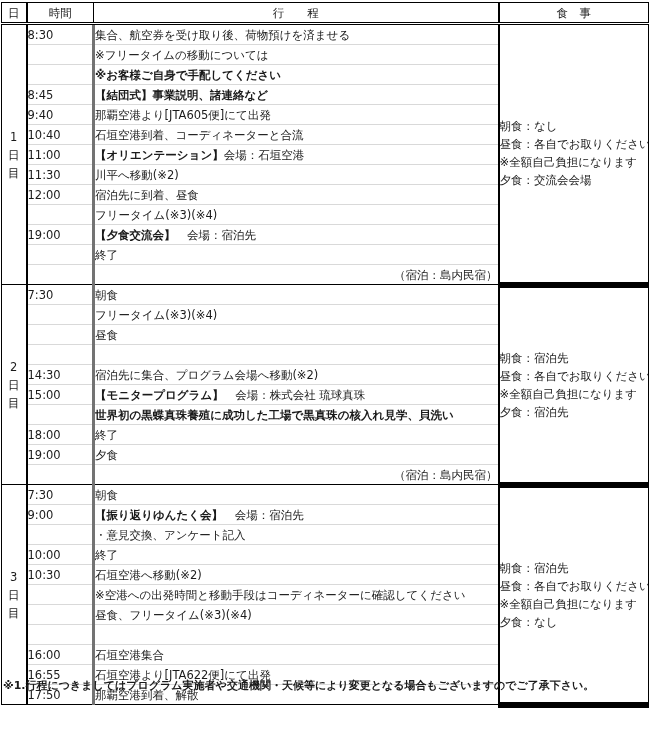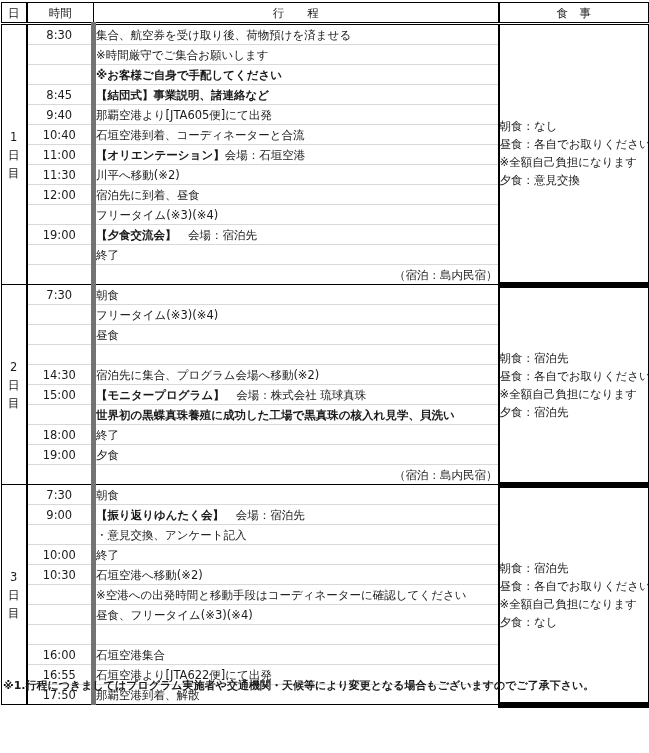--- a/index.html
+++ b/index.html
@@ -30,22 +30,22 @@
   th.h-itin { border-right: 2px solid #000; }
   td.day-cell {
     border-left: 1px solid #000;
     border-right: 2px solid #000;
     border-bottom: 1px solid #000;
     text-align: center; vertical-align: middle;
     line-height: 19px;
   }
   td.day-cell span { display: block; }
   td.time {
-    text-align: center;
-    border-right: 5px solid #737373;
+    text-align: left;
+    border-right: 3px solid #737373;
     border-bottom: 1px solid #d9d9d9;
     padding-right: 6px;
   }
   td.item {
     padding-left: 10px;
     border-bottom: 1px solid #d9d9d9;
     border-right: 2px solid #000;
   }
   td.item.bold, td.item .bold { font-weight: bold; }
   td.lodging { text-align: right; padding-right: 10px; font-weight: bold; }
@@ -89,26 +89,26 @@
           <span>1</span>
           <span>日</span>
           <span>目</span>
         </td>
         <td class="time">8:30</td>
         <td class="item">集合、航空券を受け取り後、荷物預けを済ませる</td>
         <td class="meal-cell" rowspan="13">
           <span>朝食：なし</span>
           <span>昼食：各自でお取りください</span>
           <span>※全額自己負担になります</span>
-          <span>夕食：意見交換</span>
-        </td>
-      </tr>
-      <tr>
-        <td class="time"></td>
-        <td class="item">※時間厳守でご集合お願いします</td>
+          <span>夕食：交流会会場</span>
+        </td>
+      </tr>
+      <tr>
+        <td class="time"></td>
+        <td class="item">※フリータイムの移動については</td>
       </tr>
       <tr>
         <td class="time"></td>
         <td class="item bold">※お客様ご自身で手配してください</td>
       </tr>
       <tr>
         <td class="time">8:45</td>
         <td class="item bold">【結団式】事業説明、諸連絡など</td>
       </tr>
       <tr>

